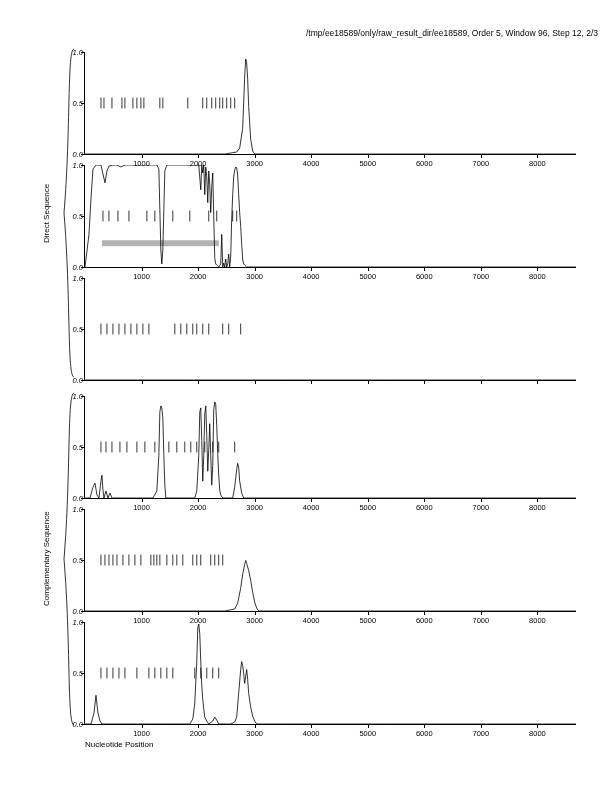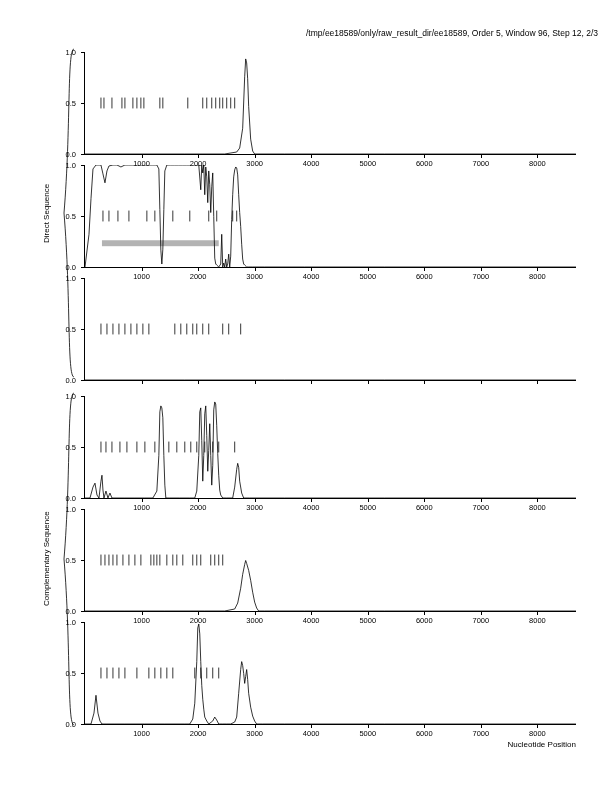--- a/index.html
+++ b/index.html
@@ -41,23 +41,24 @@
     position: absolute;
     left: 0; top: 0;
     width: 100%;
     height: 100%;
     display: block;
   }
   .ytick {
     position: absolute;
     right: 100%;
     transform: translateY(-50%);
-    margin-right: 9px;
+    margin-right: 2px;
     font-size: 7.5px;
     white-space: nowrap;
+    font-style: italic;
   }
   .ytickmark {
     position: absolute;
     right: 100%;
     width: 4px;
     height: 0;
     border-top: 0.8px solid #000;
   }
   .xtick {
     position: absolute;
@@ -70,21 +71,21 @@
   .xtickmark {
     position: absolute;
     top: 100%;
     height: 4px;
     width: 0;
     border-left: 0.8px solid #000;
   }
   .xlabel {
     position: absolute;
     width: 100%;
-    text-align: right;
+    text-align: left;
     top: 100%;
     margin-top: 16px;
     font-size: 8px;
   }
   .axis-group-label {
     position: absolute;
     font-size: 8px;
     writing-mode: vertical-rl;
     transform: rotate(180deg);
     white-space: nowrap;

